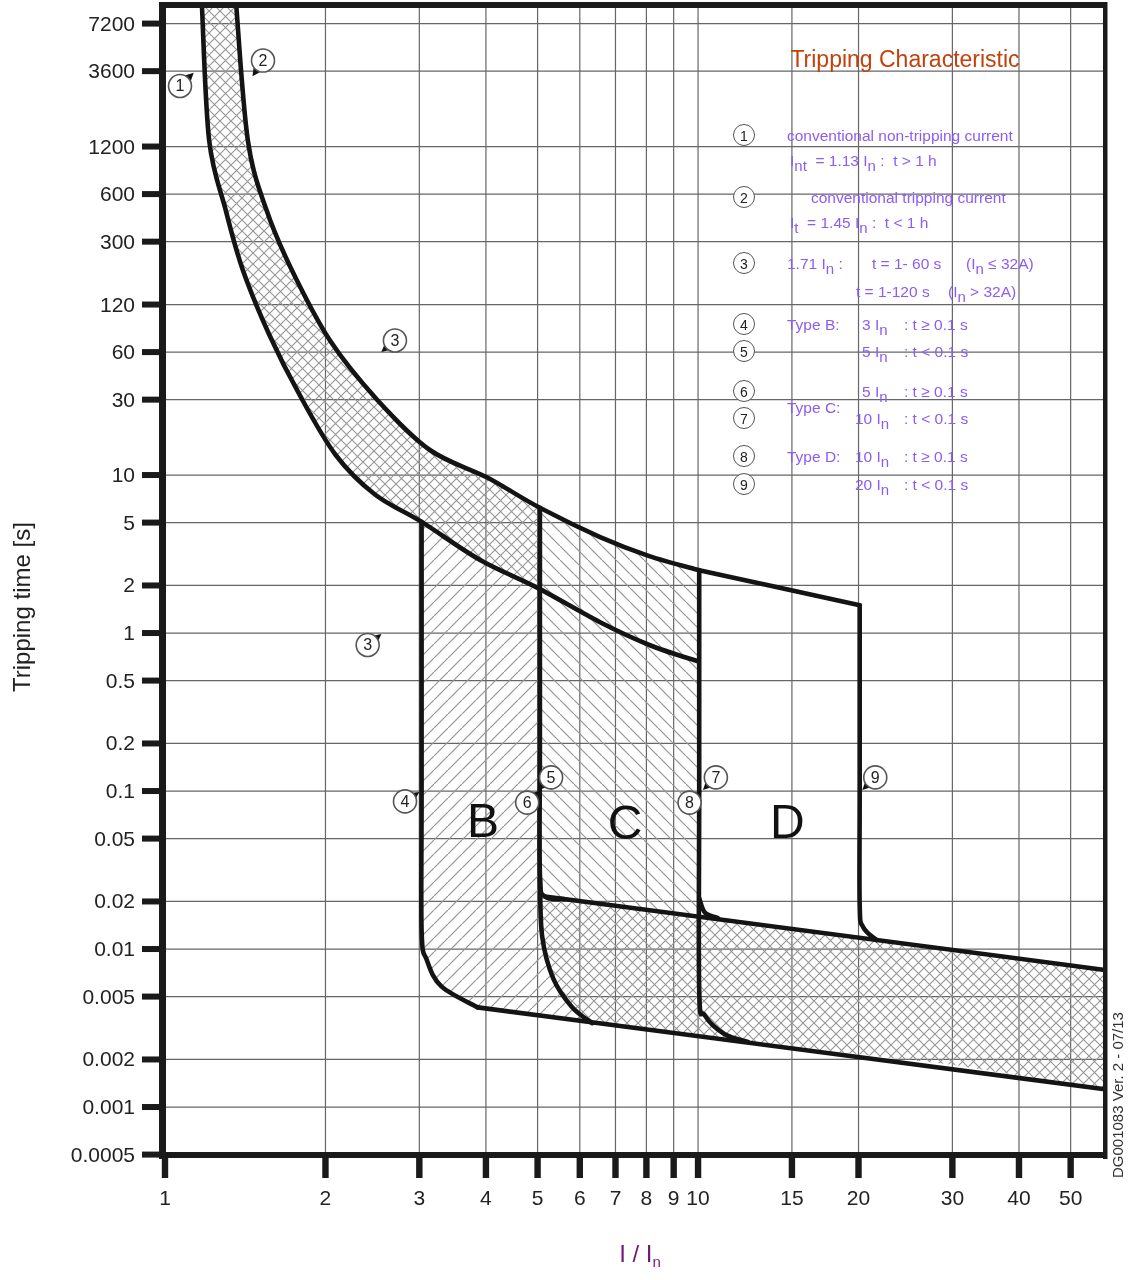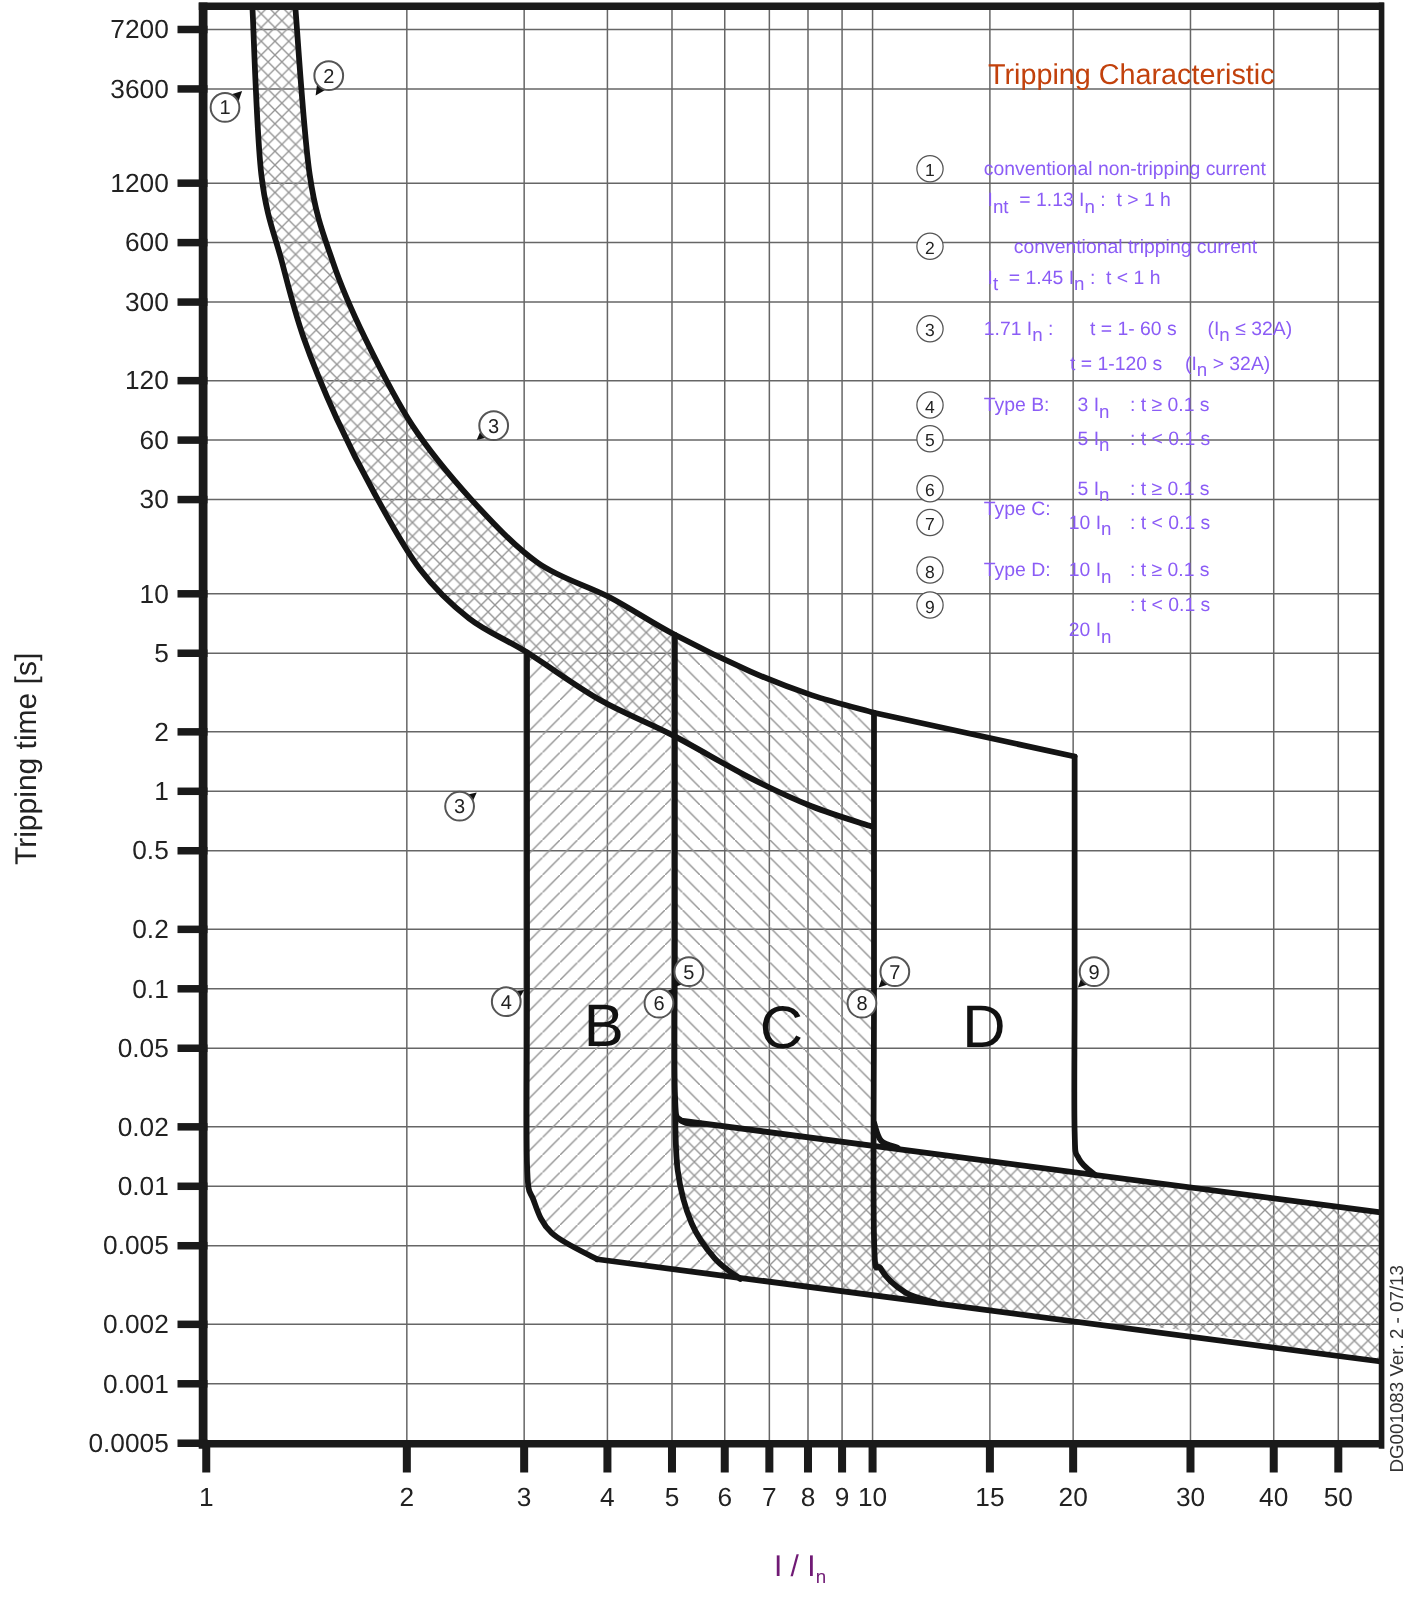--- a/index.html
+++ b/index.html
@@ -241,21 +241,21 @@
       <div class="leg-part" style="left: 862px; top: 382px;"><span>5 I</span><span class="sub">n</span></div>
       <div class="leg-part" style="left: 904px; top: 382px;"><span>: t ≥ 0.1 s</span></div>
       <div class="leg-circle" style="left: 733px; top: 407px;">7</div>
       <div class="leg-part" style="left: 855px; top: 409px;"><span>10 I</span><span class="sub">n</span></div>
       <div class="leg-part" style="left: 904px; top: 409px;"><span>: t &lt; 0.1 s</span></div>
       <div class="leg-circle" style="left: 733px; top: 445px;">8</div>
       <div class="leg-part" style="left: 787px; top: 447px;"><span>Type D:</span></div>
       <div class="leg-part" style="left: 855px; top: 447px;"><span>10 I</span><span class="sub">n</span></div>
       <div class="leg-part" style="left: 904px; top: 447px;"><span>: t ≥ 0.1 s</span></div>
       <div class="leg-circle" style="left: 733px; top: 473px;">9</div>
-      <div class="leg-part" style="left: 855px; top: 475px; margin-top: 20px;"><span>20 I</span><span class="sub">n</span></div>
+      <div class="leg-part" style="left: 855px; top: 475px;"><span>20 I</span><span class="sub">n</span></div>
       <div class="leg-part" style="left: 904px; top: 475px;"><span>: t &lt; 0.1 s</span></div>
     </div>
 
   <div class="yaxis-label">Tripping time [s]</div>
   <div class="xaxis-label"><span>I / I</span><span class="sub">n</span></div>
 
   <div class="side-text">DG001083 Ver. 2 - 07/13</div>
 </div>
 
 </body></html>

